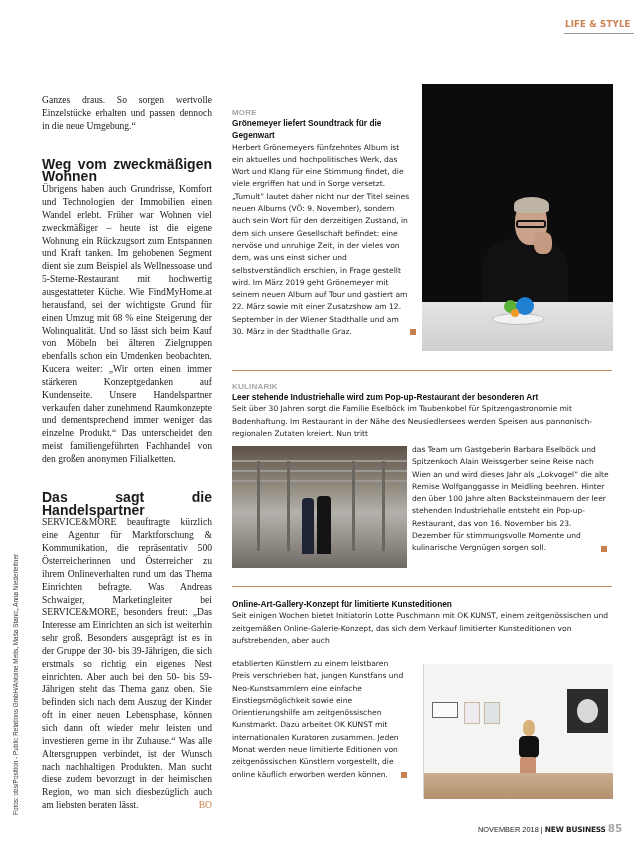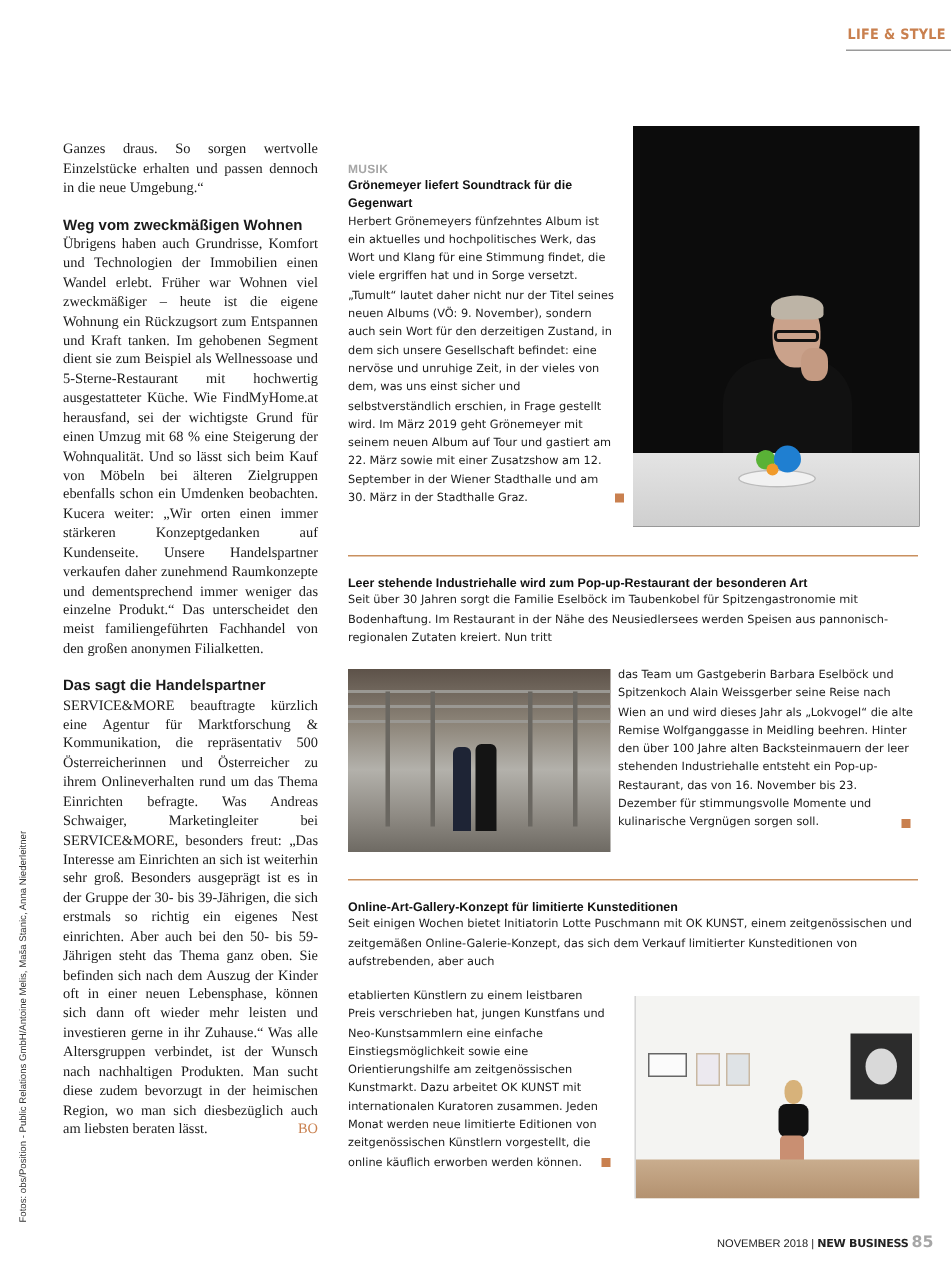--- a/index.html
+++ b/index.html
@@ -7,21 +7,21 @@
     body { position: relative; font-family: "Liberation Sans", sans-serif; color: #1a1a1a; }
 
     .section-header { position: absolute; left: 565px; top: 18px; font-family: "DejaVu Sans Condensed", "DejaVu Sans", sans-serif; font-weight: bold; font-size: 9.5px; color: #c9804f; letter-spacing: 0.2px; }
     .header-rule { position: absolute; left: 564px; top: 33px; width: 70px; height: 1px; background: #9a9a9a; }
 
     .credit { position: absolute; left: 12px; top: 815px; width: 440px; transform-origin: 0 0; transform: rotate(-90deg); font-size: 6.4px; color: #333; white-space: nowrap; }
 
     
     .left-col { position: absolute; left: 42px; top: 94px; width: 170px; font-family: "Liberation Serif", serif; font-size: 9.6px; line-height: 12.85px; color: #1a1a1a; text-align: justify; hyphens: auto; }
     .left-col p { margin: 0; }
-    .left-col h3 { font-family: "Liberation Sans", sans-serif; font-weight: bold; font-size: 10px; line-height: 12.85px; margin-top: 12px; }
+    .left-col h3 { font-family: "Liberation Sans", sans-serif; font-weight: bold; font-size: 14px; line-height: 12.85px; margin-top: 25px; }
     .sig { color: #c9804f; float: right; }
 
     
     .kicker { font-family: "Liberation Sans", sans-serif; font-weight: bold; font-size: 8px; color: #a6a6a6; letter-spacing: 0.2px; }
     .art-title { font-family: "Liberation Sans", sans-serif; font-weight: bold; font-size: 8.3px; line-height: 12.3px; color: #111; }
     .art-body { font-family: "DejaVu Sans", sans-serif; font-size: 7.55px; line-height: 12.3px; color: #1a1a1a; }
     .end-sq { display: inline-block; width: 6px; height: 6px; background: #c9804f; }
 
     .musik { position: absolute; left: 232px; top: 108px; width: 180px; }
     .musik .end-sq { position: absolute; right: -4px; bottom: 3px; }
@@ -76,41 +76,42 @@
 
 <div class="left-col">
   <p>Ganzes draus. So sorgen wertvolle Einzelstücke erhalten und passen dennoch in die neue Umgebung.“</p>
   <h3>Weg vom zweckmäßigen Wohnen</h3>
   <p>Übrigens haben auch Grundrisse, Komfort und Technologien der Immobilien einen Wandel erlebt. Früher war Wohnen viel zweckmäßiger – heute ist die eigene Wohnung ein Rückzugsort zum Entspannen und Kraft tanken. Im gehobenen Segment dient sie zum Beispiel als Wellnessoase und 5-Sterne-Restaurant mit hochwertig ausgestatteter Küche. Wie FindMyHome.at herausfand, sei der wichtigste Grund für einen Umzug mit 68 % eine Steigerung der Wohnqualität. Und so lässt sich beim Kauf von Möbeln bei älteren Zielgruppen ebenfalls schon ein Umdenken beobachten. Kucera weiter: „Wir orten einen immer stärkeren Konzeptgedanken auf Kundenseite. Unsere Handelspartner verkaufen daher zunehmend Raumkonzepte und dementsprechend immer weniger das einzelne Produkt.“ Das unterscheidet den meist familiengeführten Fachhandel von den großen anonymen Filialketten.</p>
   <h3>Das sagt die Handelspartner</h3>
   <p><span>SERVICE&amp;MORE beauftragte kürzlich eine Agentur für Marktforschung &amp; Kommunikation, die repräsentativ 500 Österreicherinnen und Österreicher zu ihrem Onlineverhalten rund um das Thema Einrichten befragte. Was Andreas Schwaiger, Marketingleiter bei SERVICE&amp;MORE, besonders freut: „Das Interesse am Einrichten an sich ist weiterhin sehr groß. Besonders ausgeprägt ist es in der Gruppe der 30- bis 39-Jährigen, die sich erstmals so richtig ein eigenes Nest einrichten. Aber auch bei den 50- bis 59-Jährigen steht das Thema ganz oben. Sie befinden sich nach dem Auszug der Kinder oft in einer neuen Lebensphase, können sich dann oft wieder mehr leisten und investieren gerne in ihr Zuhause.“ Was alle Altersgruppen verbindet, ist der Wunsch nach nachhaltigen Produkten. Man sucht diese zudem bevorzugt in der heimischen Region, wo man sich diesbezüglich auch am liebsten beraten lässt.</span> <span class="sig">BO</span></p>
 </div>
 
 <div class="musik">
-  <div class="kicker">MUSIK</div>
+  <div class="kicker">MORE</div>
   <div class="art-title" style="width:150px;">Grönemeyer liefert Soundtrack für die Gegenwart</div>
   <div class="art-body">Herbert Grönemeyers fünfzehntes Album ist ein aktuelles und hochpolitisches Werk, das Wort und Klang für eine Stimmung findet, die viele ergriffen hat und in Sorge versetzt. „Tumult“ lautet daher nicht nur der Titel seines neuen Albums (VÖ: 9. November), sondern auch sein Wort für den derzeitigen Zustand, in dem sich unsere Gesellschaft befindet: eine nervöse und unruhige Zeit, in der vieles von dem, was uns einst sicher und selbstverständlich erschien, in Frage gestellt wird. Im März 2019 geht Grönemeyer mit seinem neuen Album auf Tour und gastiert am 22. März sowie mit einer Zusatzshow am 12. September in der Wiener Stadthalle und am 30. März in der Stadthalle Graz.</div>
   <span class="end-sq"></span>
 </div>
 <div class="musik-photo" title="Herbert Grönemeyer at a table with a plate of colored balls">
   <div class="body"></div>
   <div class="head"></div>
   <div class="hair"></div>
   <div class="glasses"></div>
   <div class="hand"></div>
   <div class="table"></div>
   <div class="plate"></div>
   <div class="ball-g"></div>
   <div class="ball-b"></div>
   <div class="ball-o"></div>
 </div>
 
 <div class="rule" style="top:370px;"></div>
 
 <div class="kulinarik">
+  <div class="kicker">KULINARIK</div>
   <div class="art-title">Leer stehende Industriehalle wird zum Pop-up-Restaurant der besonderen Art</div>
   <div class="art-body" style="width:385px;">
     <span>Seit über 30 Jahren sorgt die Familie Eselböck im Taubenkobel für Spitzengastronomie mit Bodenhaftung. Im Restaurant in der Nähe des Neusiedlersees werden Speisen aus pannonisch-regionalen Zutaten kreiert. Nun tritt</span>
   </div>
 </div>
 <div class="kul-photo" title="Two people standing in an industrial hall">
   <div class="beam" style="top:14px;"></div>
   <div class="beam" style="top:24px;"></div>
   <div class="beam" style="top:34px;"></div>
   <div class="col" style="left:25px;"></div>

